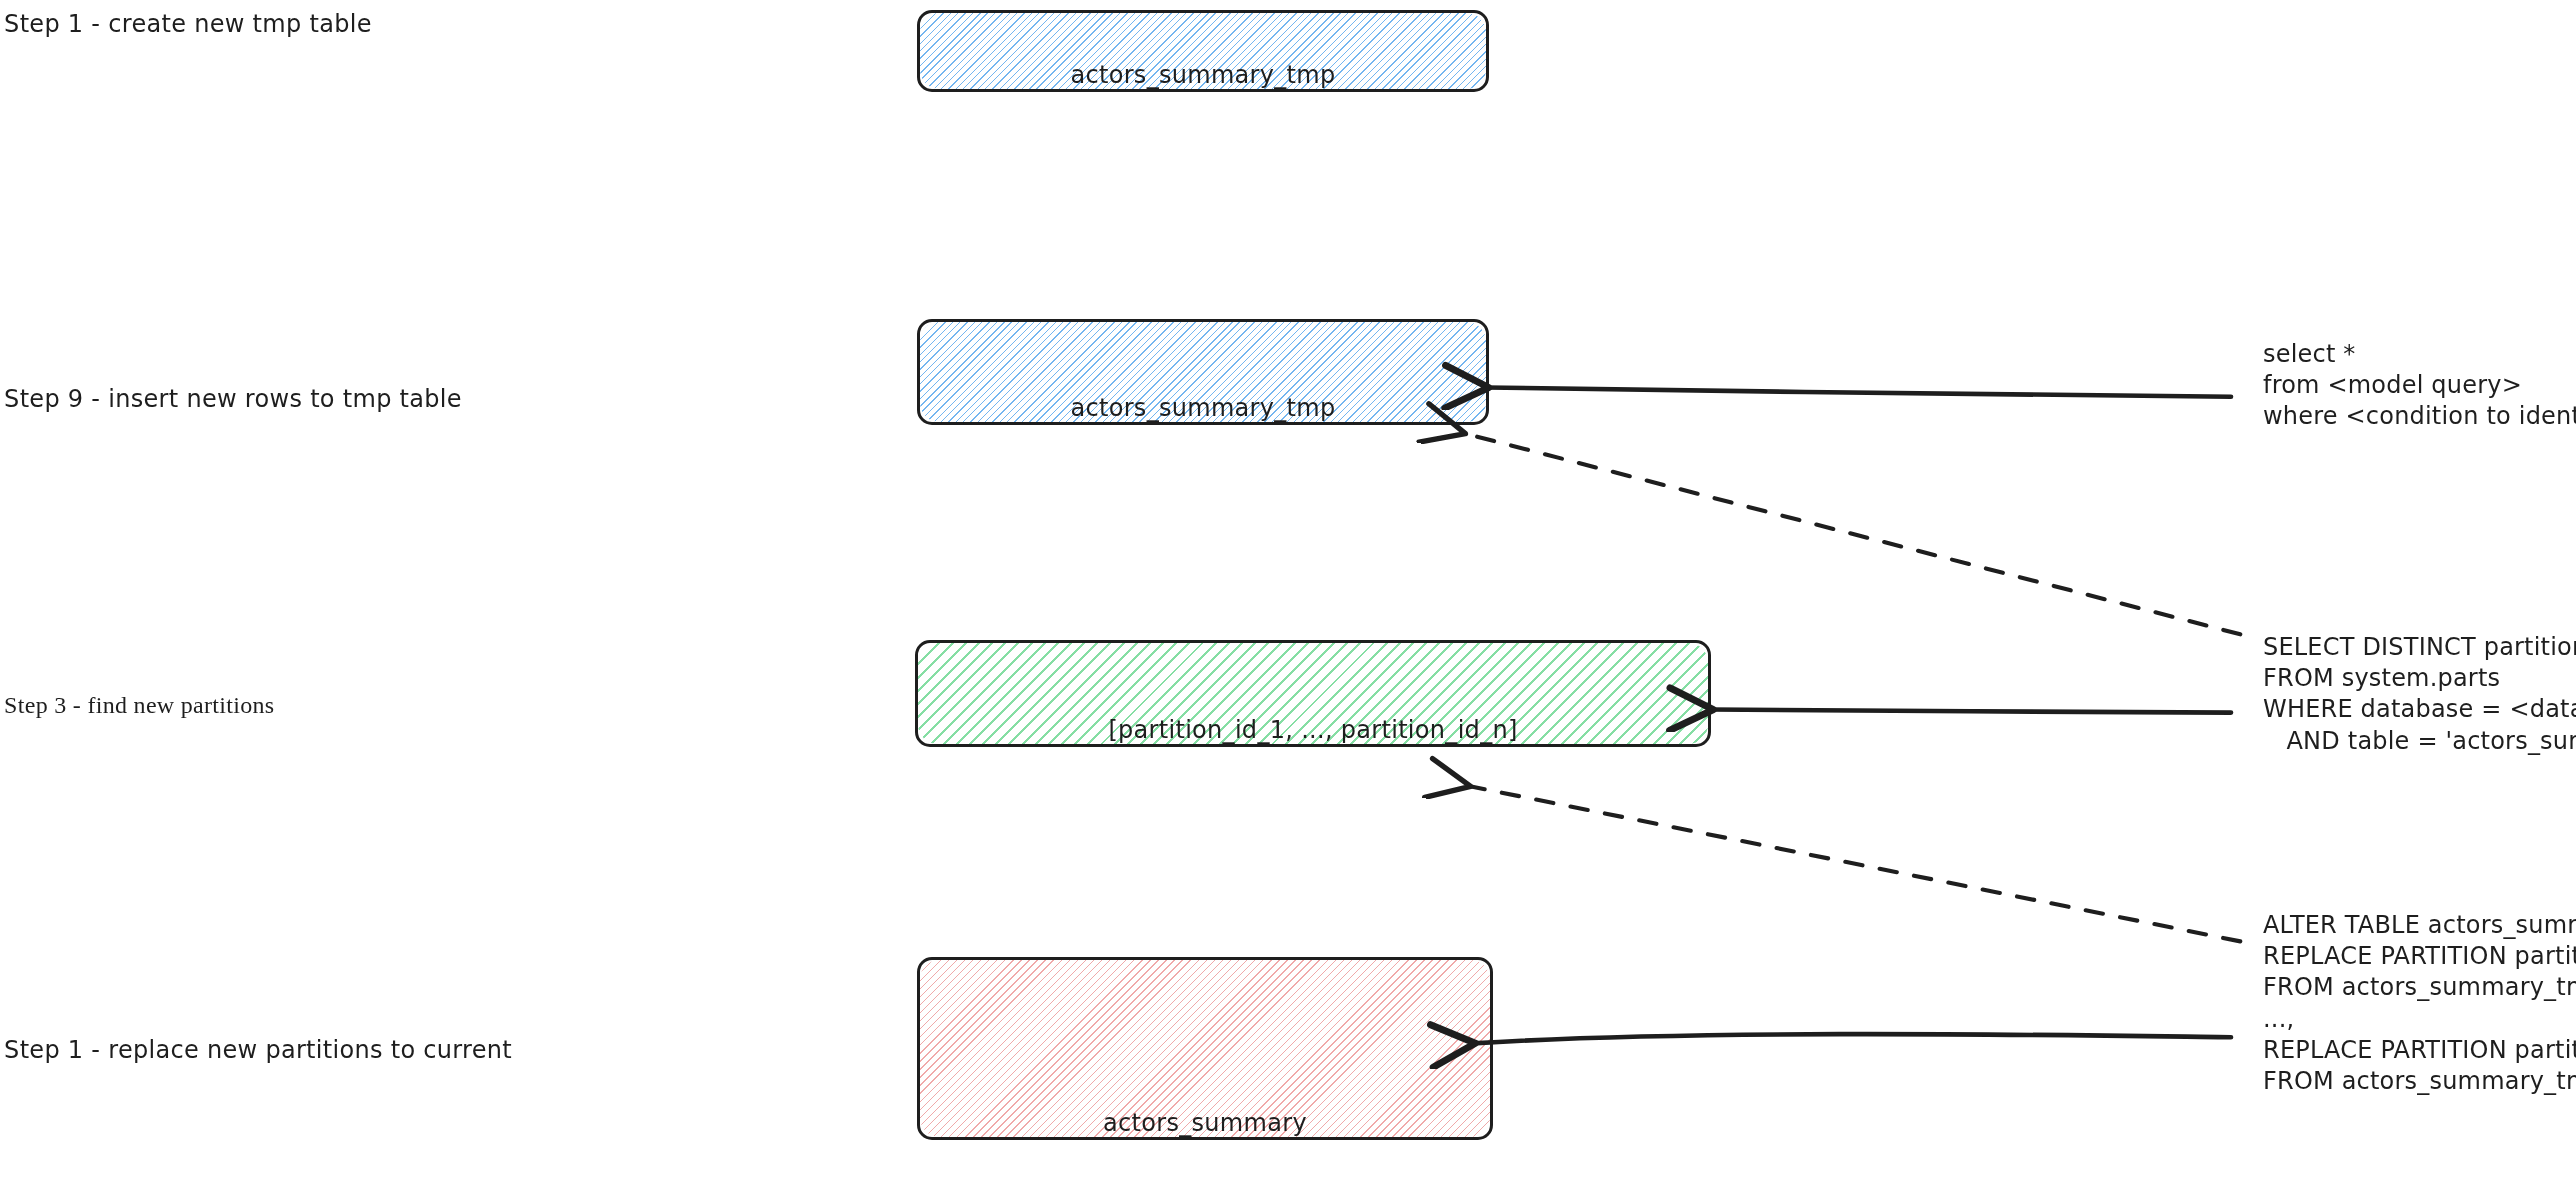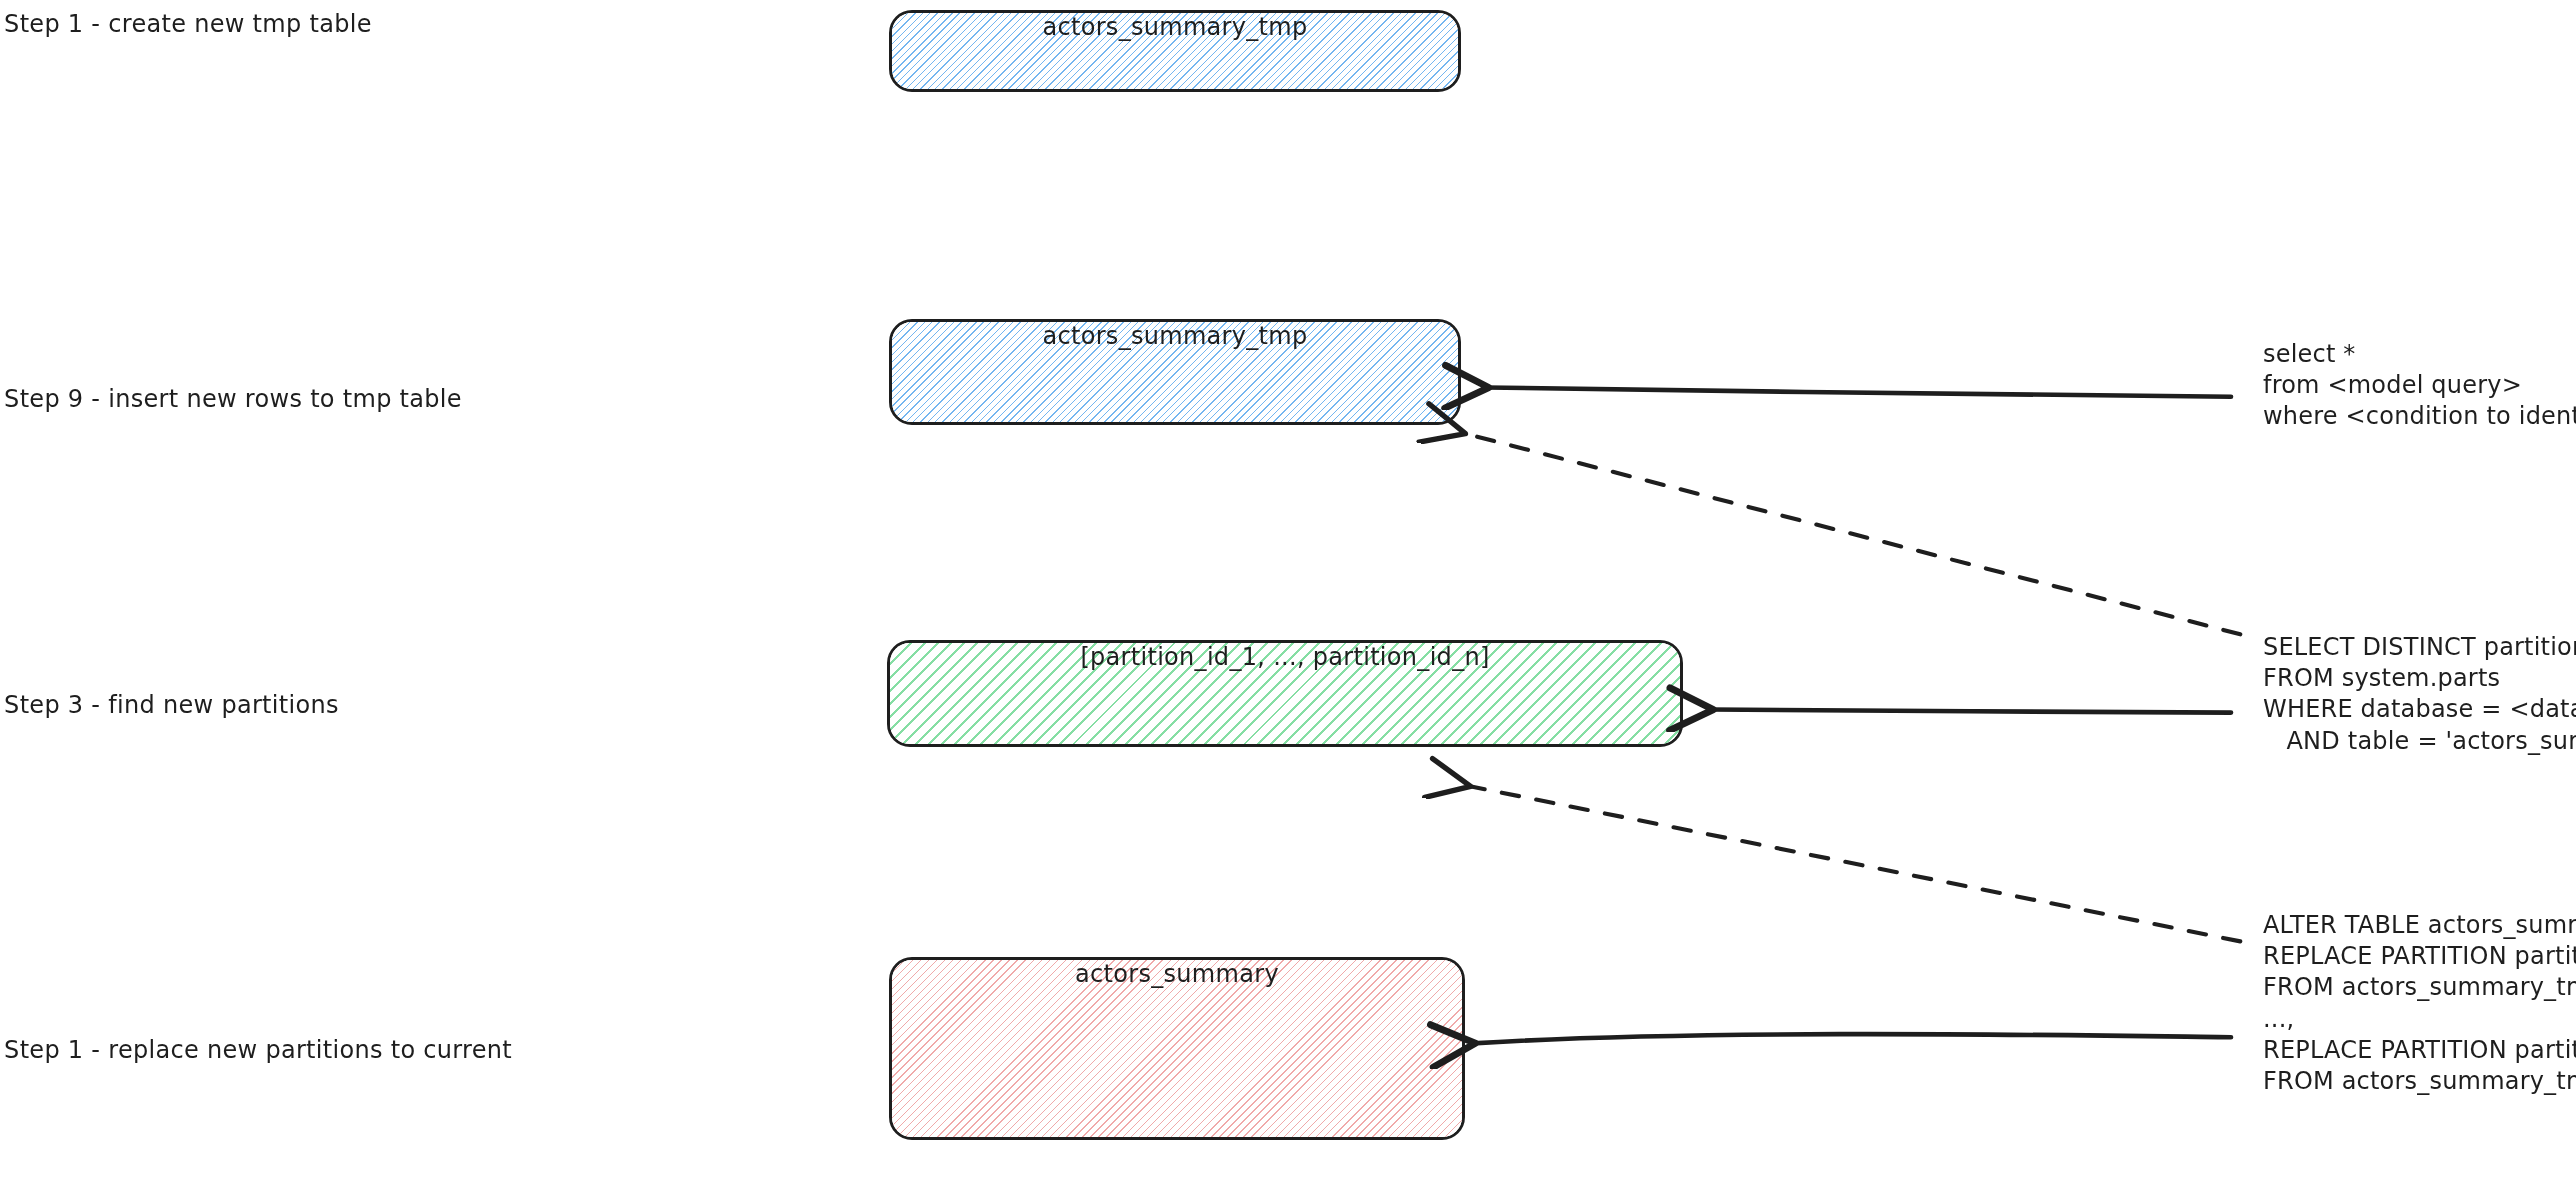--- a/index.html
+++ b/index.html
@@ -18,24 +18,25 @@
     font-size:24px;
     line-height:1.15;
     letter-spacing:0.3px;
     white-space:nowrap;
     text-align:center;
   }
   .node{
     position:absolute;
     box-sizing:border-box;
     border:3.1px solid #1e1e1e;
-    border-radius:23px;
+    border-radius:15px;
     display:flex;
-    align-items:flex-start;
+    align-items:flex-end;
     justify-content:center;
+    margin-left:28px;
   }
   .node .node-label{
     position:relative;
     z-index:3;
     color:#1e1e1e;
     font-size:24px;
     letter-spacing:0.3px;
     white-space:nowrap;
   }
   .hatch{
@@ -91,21 +92,21 @@
 </style>
 </head>
 <body>
 
 <div id="canvas">
 
   <div class="step-label" style="left:4.1px; top:11.3px;">Step 1 - create new tmp table</div>
 
   <div class="step-label" style="left:4.1px; top:386px;">Step 9 - insert new rows to tmp table</div>
 
-  <div class="step-label" style="left:4.1px; top:692px;">Step 3 - find new partitions</div>
+  <div class="step-label" style="left:4.1px; top:692px;font-family:Liberation Serif, serif;">Step 3 - find new partitions</div>
 
   <div class="step-label" style="left:4.1px; top:1037px;">Step 1 - replace new partitions to current</div>
 
   <div class="node" style="left:889px; top:10.3px; width:572px; height:82px;">
     <div class="hatch hatch-blue" style="background-image: repeating-linear-gradient(-45deg, rgb(116, 182, 240) 0px, rgb(116, 182, 240) 1px, rgba(255, 255, 255, 0) 1px, rgba(255, 255, 255, 0) 5.2px);"></div>
     <div class="node-label">actors_summary_tmp</div>
   </div>
 
   <div class="node" style="left:889px; top:319px; width:572px; height:106px;">
     <div class="hatch hatch-blue" style="background-image: repeating-linear-gradient(-45deg, rgb(116, 182, 240) 0px, rgb(116, 182, 240) 1px, rgba(255, 255, 255, 0) 1px, rgba(255, 255, 255, 0) 5.2px);"></div>

